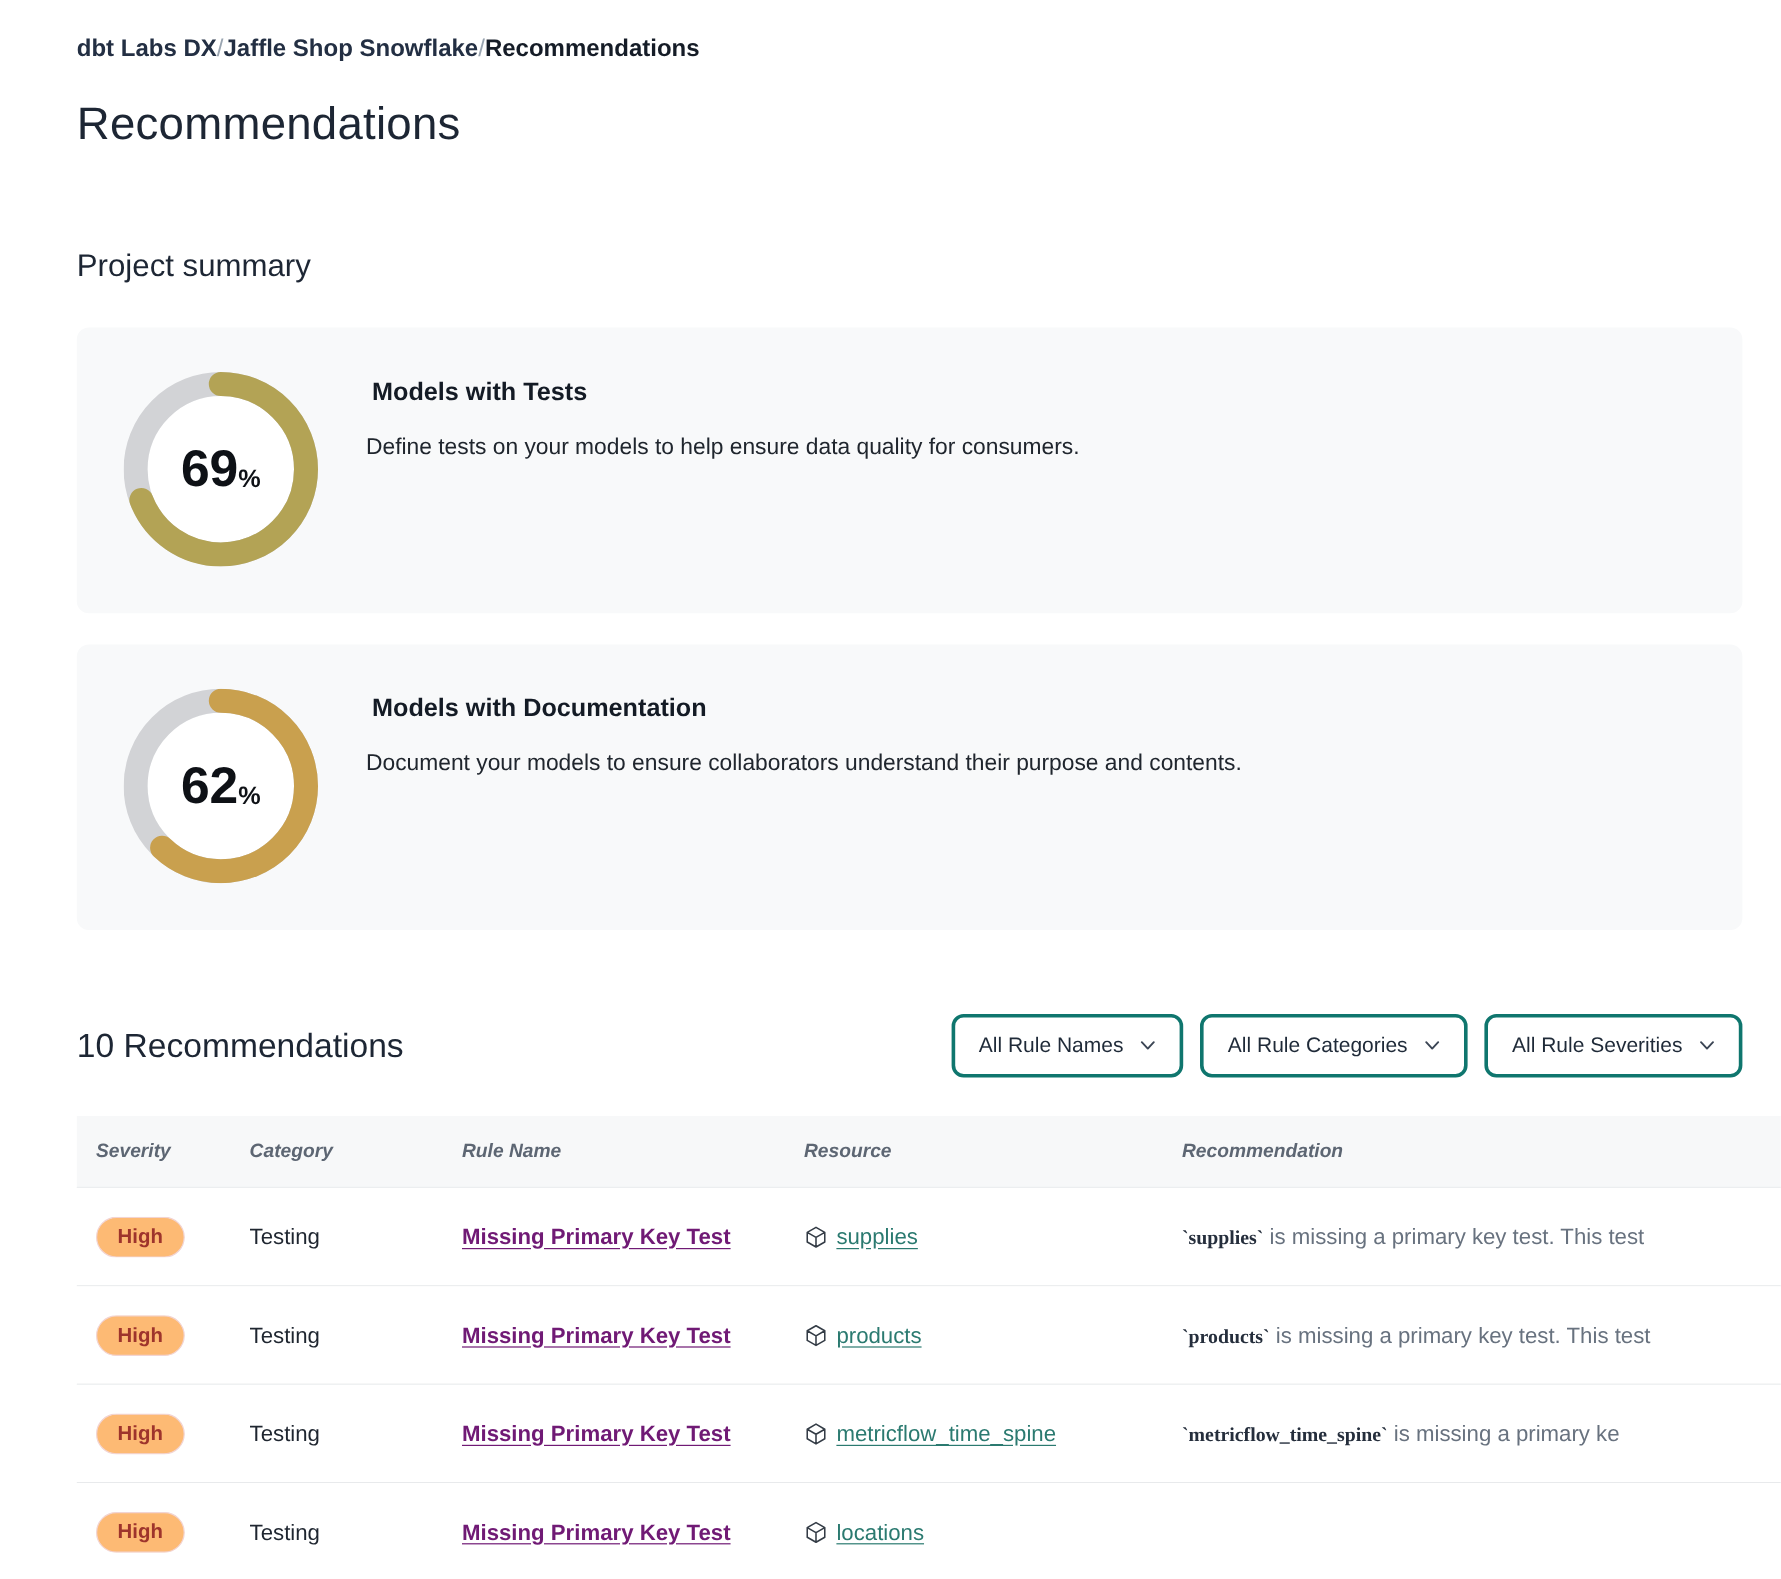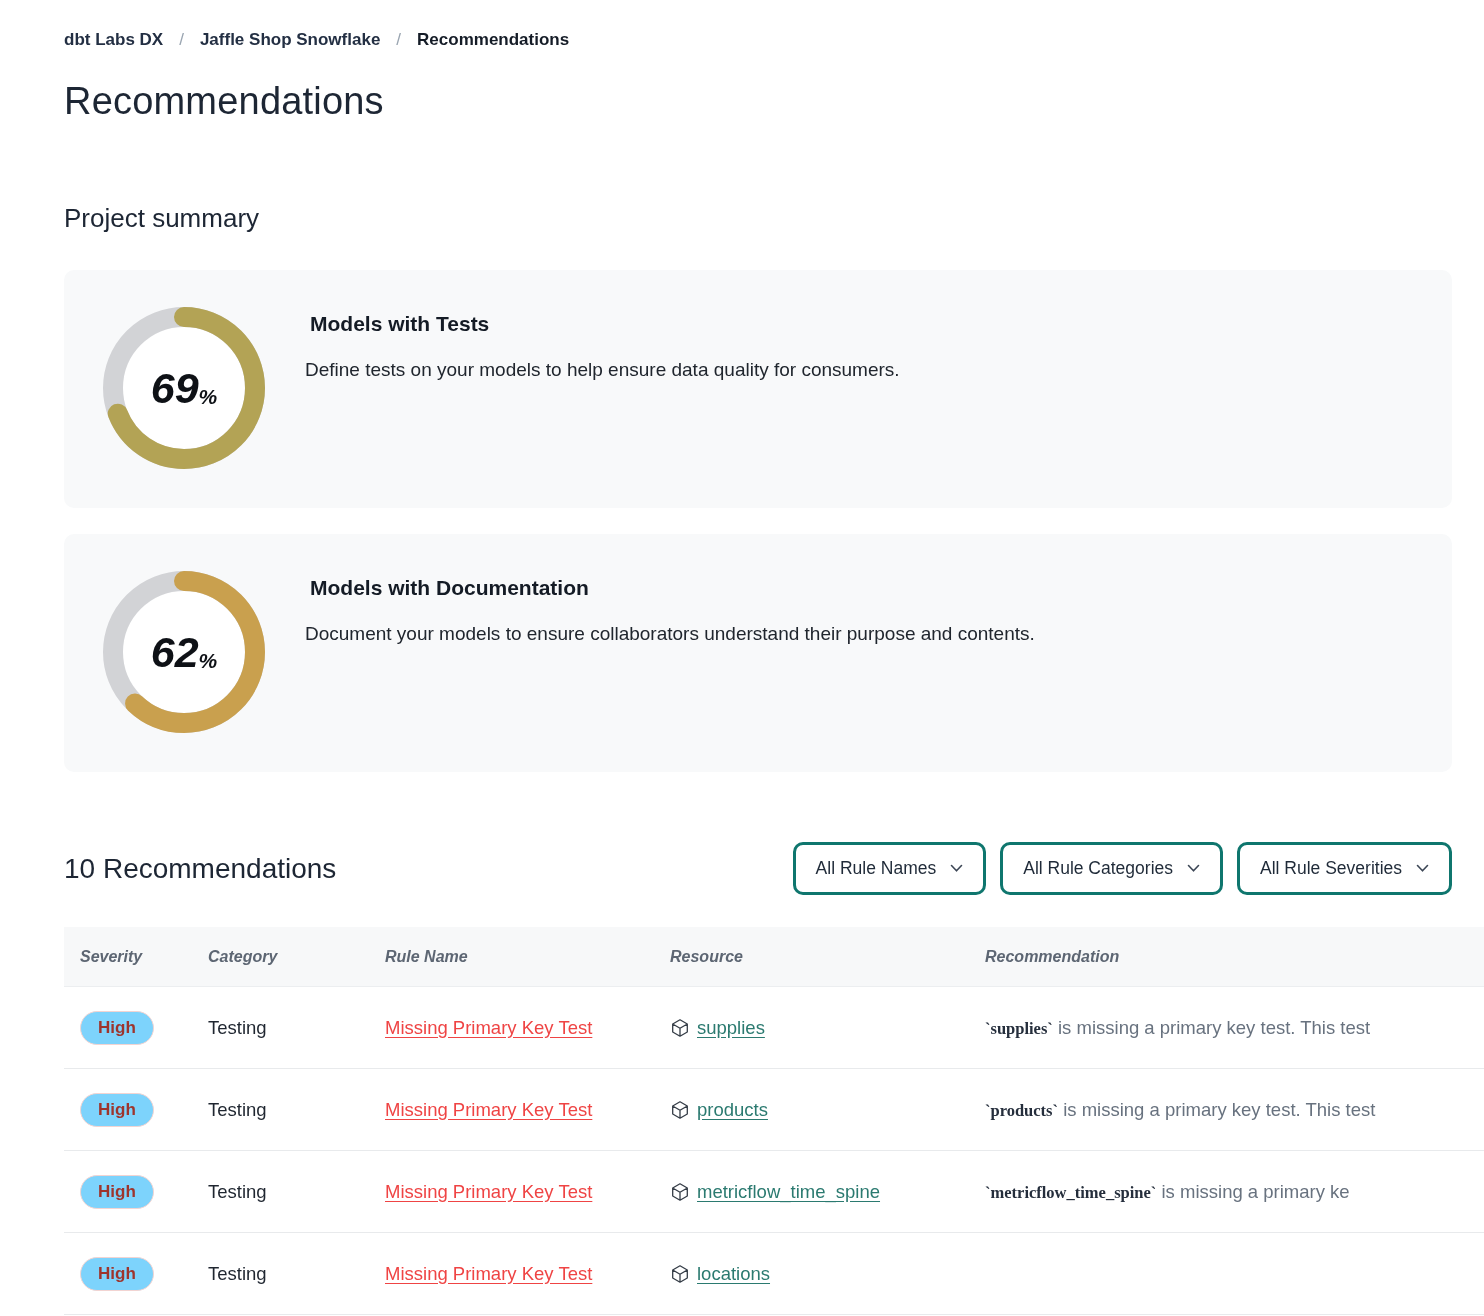--- a/index.html
+++ b/index.html
@@ -5,38 +5,38 @@
   * { margin: 0; padding: 0; box-sizing: border-box; }
   html, body { background: #ffffff; }
   body {
     width: 1484px; height: 1316px; overflow: hidden; position: relative;
     font-family: "Liberation Sans", sans-serif;
     color: #1f2733;
   }
   .page { padding-left: 64px; }
 
   
-  .breadcrumb { display: flex; align-items: flex-start; gap: 16px; margin-top: 30px; font-size: 17px; font-weight: 700; color: #232f43; }
+  .breadcrumb { display: flex; align-items: flex-start; gap: 0; margin-top: 30px; font-size: 20px; font-weight: 700; color: #232f43; }
   .breadcrumb a { color: #232f43; text-decoration: none; cursor: pointer; }
   .breadcrumb .sep { color: #9aa5b1; font-weight: 400; }
   .breadcrumb .current { color: #151c27; }
 
   
   h1.page-title { margin-top: 30px; font-size: 38px; font-weight: 400; color: #1d2634; letter-spacing: 0.2px; }
   h2.section-heading { margin-top: 80px; font-size: 26px; font-weight: 400; color: #1d2634; }
 
   
   .card {
     width: 1388px; height: 238px; background: #f8f9fa; border-radius: 10px;
     margin-top: 26px; position: relative;
   }
   .card:first-of-type { margin-top: 36px; }
   .donut-wrap { position: absolute; left: 39px; top: 37px; width: 162px; height: 162px; }
   .donut-wrap svg { display: block; }
-  .donut-label { position: absolute; inset: 0; display: flex; align-items: center; justify-content: center; font-style: italic; }
+  .donut-label { position: absolute; inset: 0; display: flex; align-items: center; justify-content: center; }
   .donut-label .num { font-size: 43px; font-weight: 700; color: #0e1116; line-height: 1; }
   .donut-label .pct { font-size: 21px; font-weight: 700; color: #0e1116; line-height: 1; margin-top: 16px; }
   .card-title { position: absolute; left: 246px; top: 42px; font-size: 21px; font-weight: 700; color: #141b25; }
   .card-desc { position: absolute; left: 241px; top: 89px; font-size: 19px; font-weight: 400; color: #20262e; }
 
   
   .rec-header { margin-top: 70px; width: 1388px; display: flex; align-items: center; justify-content: space-between; }
   .rec-heading { font-size: 28px; font-weight: 400; color: #1d2634; }
   .filters { display: flex; gap: 14px; }
   .filter-btn {
@@ -47,25 +47,25 @@
   .filter-btn svg { display: block; }
 
   
   .table { margin-top: 32px; width: 1420px; }
   .t-row { display: grid; grid-template-columns: 128px 177px 285px 315px 1fr; align-items: center; }
   .t-head { background: #f7f8f9; height: 60px; border-bottom: 1px solid #eceef0; font-style: italic; }
   .t-head .cell { font-size: 16px; font-weight: 700; color: #5d6673; }
   .cell { padding-left: 16px; overflow: hidden; white-space: nowrap; }
   .t-body-row { height: 82px; background: #fff; border-bottom: 1px solid #e8eaec; }
   .badge {
-    display: inline-block; background: #7dd3fc; border: 1px solid #f2d4d2; color: #9e342c;
+    display: inline-block; background: #fdba74; border: 1px solid #f2d4d2; color: #9e342c;
     font-size: 17px; font-weight: 700; padding: 6px 17px; border-radius: 999px;
   }
   .category { font-size: 18.5px; color: #1f2630; }
-  a.rule-link { font-size: 18.5px; font-weight: 400; color: #ef4444; text-decoration: underline; text-underline-offset: 3px; cursor: pointer; }
+  a.rule-link { font-size: 18.5px; font-weight: 700; color: #701a75; text-decoration: underline; text-underline-offset: 3px; cursor: pointer; }
   .resource { display: flex; align-items: center; gap: 7px; }
   .resource svg { flex: 0 0 auto; }
   a.resource-link { font-size: 18.5px; font-weight: 400; color: #2b7a70; text-decoration: underline; text-underline-offset: 3px; cursor: pointer; }
   .rec-cell { font-size: 18.5px; color: #68727f; }
   .rec-cell .code { font-family: Liberation Serif, serif; font-weight: 700; font-size: 16.5px; color: #252e3c; }
 </style>
 </head>
 <body>
 
 <div class="page">

